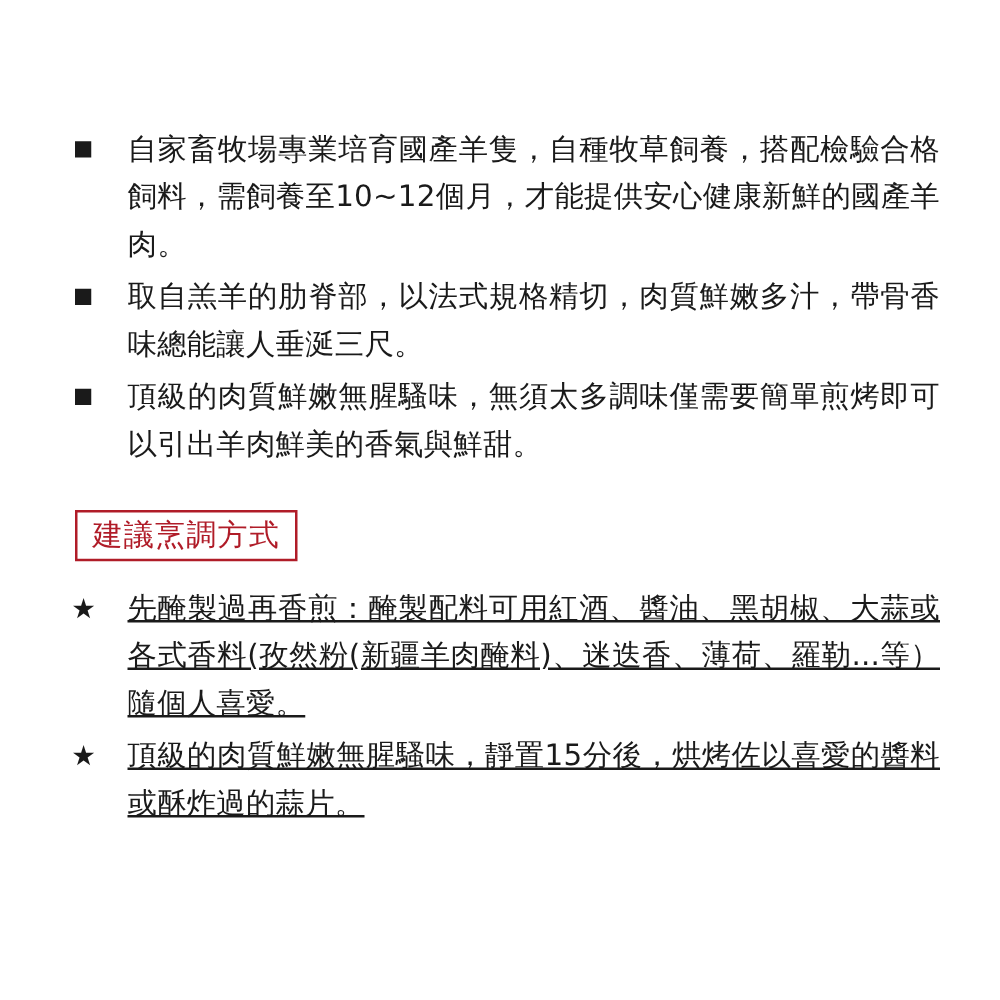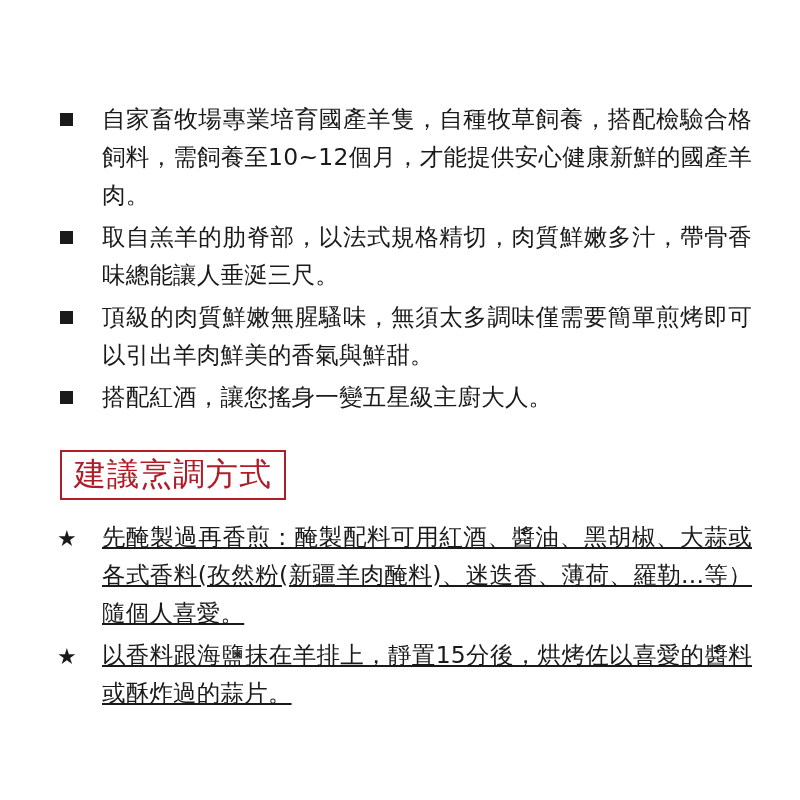--- a/index.html
+++ b/index.html
@@ -56,21 +56,21 @@
     text-justify: inter-ideograph;
   }
 
   
   .section-heading {
     display: inline-block;
     margin: 30px 0 8px 14px;
     padding: 5px 12px 6px 12px;
     border: 2px solid #b01c28;
     color: #b01c28;
-    font-size: 32px;
+    font-size: 24px;
     line-height: 1.1;
     letter-spacing: 1px;
   }
 
   
   .method-list {
     list-style: none;
     margin: 10px 0 0 0;
     padding: 0;
   }
@@ -110,32 +110,28 @@
       <span class="feature-text">自家畜牧場專業培育國產羊隻，自種牧草飼養，搭配檢驗合格飼料，需飼養至10~12個月，才能提供安心健康新鮮的國產羊肉。</span>
     </li>
     <li class="feature-item">
       <span class="marker-square"><span class="glyph"></span></span>
       <span class="feature-text">取自羔羊的肋脊部，以法式規格精切，肉質鮮嫩多汁，帶骨香味總能讓人垂涎三尺。</span>
     </li>
     <li class="feature-item">
       <span class="marker-square"><span class="glyph"></span></span>
       <span class="feature-text">頂級的肉質鮮嫩無腥騷味，無須太多調味僅需要簡單煎烤即可以引出羊肉鮮美的香氣與鮮甜。</span>
     </li>
-    <li class="feature-item">
-      <span class="marker-square"><span class="glyph"></span></span>
-      <span class="feature-text">搭配紅酒，讓您搖身一變五星級主廚大人。</span>
-    </li>
   </ul>
 
   <div class="section-heading">建議烹調方式</div>
 
   <ul class="method-list">
     <li class="method-item">
       <span class="marker-star">★</span>
       <span class="method-text">先醃製過再香煎：醃製配料可用紅酒、醬油、黑胡椒、大蒜或各式香料(孜然粉(新疆羊肉醃料)、迷迭香、薄荷、羅勒...等）隨個人喜愛。</span>
     </li>
     <li class="method-item">
       <span class="marker-star">★</span>
-      <span class="method-text">以香料跟海鹽抹在羊排上，靜置15分後，烘烤佐以喜愛的醬料或酥炸過的蒜片。</span>
+      <span class="method-text">頂級的肉質鮮嫩無腥騷味，靜置15分後，烘烤佐以喜愛的醬料或酥炸過的蒜片。</span>
     </li>
   </ul>
 
 </div>
 
 </body></html>

